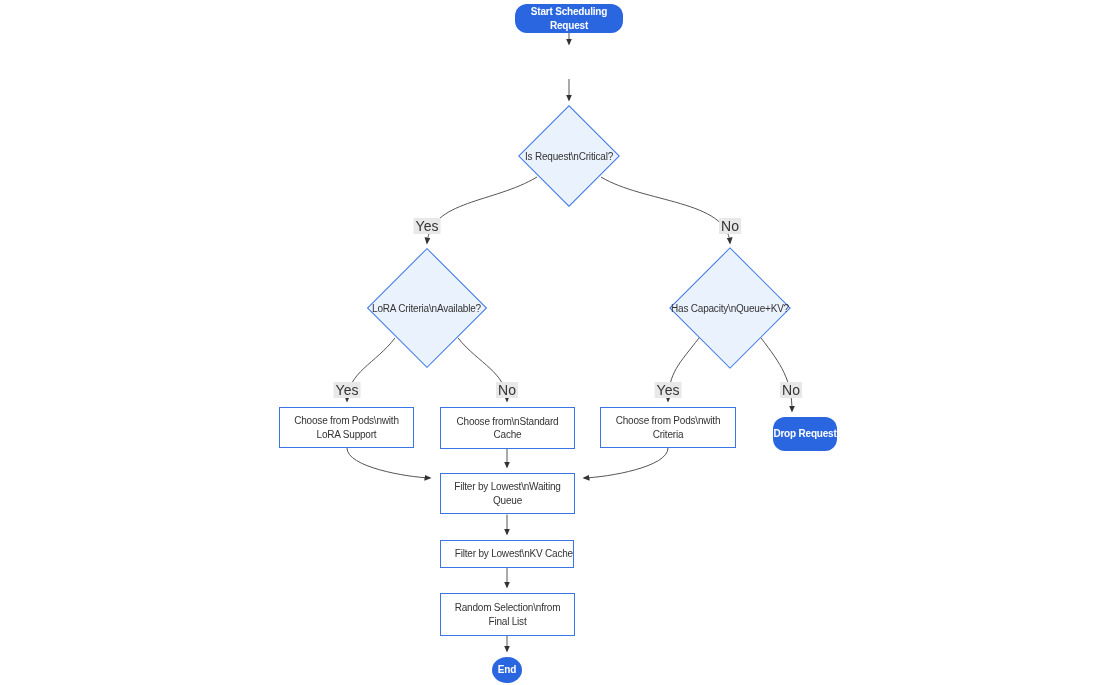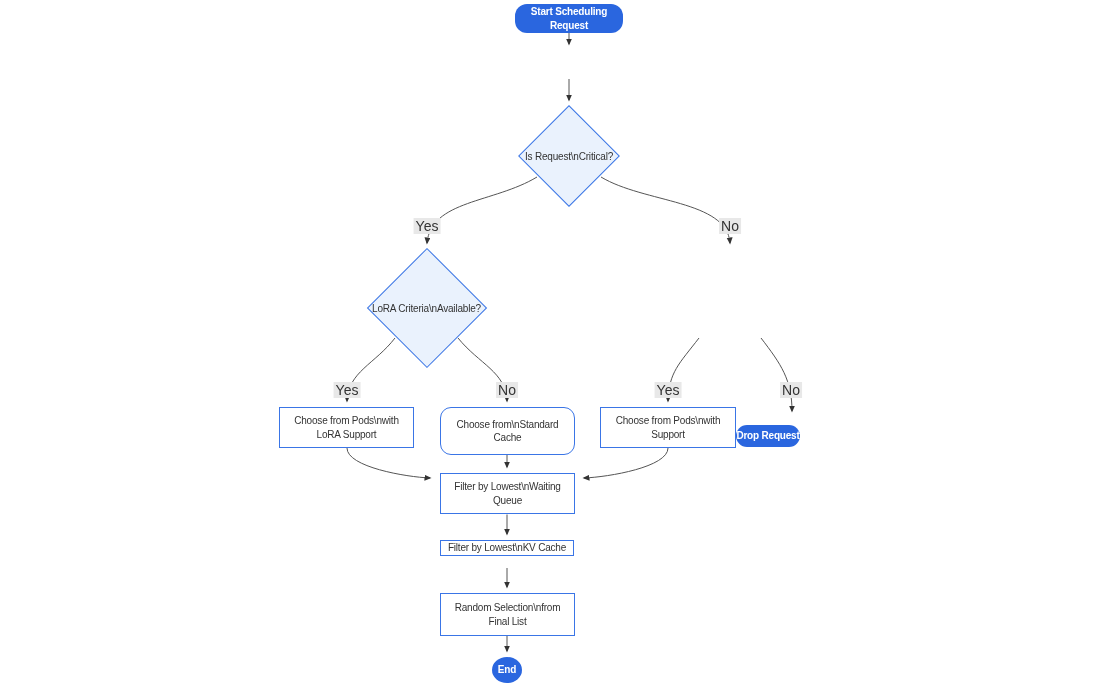--- a/index.html
+++ b/index.html
@@ -79,46 +79,50 @@
   <div class="diamond-wrap" style="left:365px;top:248px;width:123px;height:120px;">
     <div class="diamond-shape" style="width:85px;height:85px;"></div>
     <div class="diamond-label">LoRA Criteria\nAvailable?</div>
   </div>
 
   <div class="diamond-wrap" style="left:518px;top:105px;width:102px;height:102px;">
     <div class="diamond-shape" style="width:72px;height:72px;"></div>
     <div class="diamond-label">Is Request\nCritical?</div>
   </div>
 
+  <div class="diamond-wrap" style="left:668px;top:248px;width:124px;height:120px;">
+    <div class="diamond-shape" style="width:86px;height:86px;"></div>
+    <div class="diamond-label">Has Capacity\nQueue+KV?</div>
+  </div>
 
   <div class="node rect" style="left:279px;top:407px;width:135px;height:41px;">
     <span class="nl">Choose from Pods\nwith</span>
     <span class="nl">LoRA Support</span>
   </div>
 
-  <div class="node rect" style="left:440px;top:407px;width:135px;height:48px;border-radius:11px;">
+  <div class="node rect" style="left:440px;top:407px;width:135px;height:42px;">
     <span class="nl">Choose from\nStandard</span>
     <span class="nl">Cache</span>
   </div>
 
   <div class="node rect" style="left:600px;top:407px;width:136px;height:41px;">
     <span class="nl">Choose from Pods\nwith</span>
-    <span class="nl">Support</span>
+    <span class="nl">Criteria</span>
   </div>
 
-  <div class="node pill" style="left:736px;top:417px;width:64px;height:22px;margin-top:8px;">
+  <div class="node pill" style="left:773px;top:417px;width:64px;height:34px;">
     <span class="nl">Drop Request</span>
   </div>
 
   <div class="node rect" style="left:440px;top:473px;width:135px;height:41px;">
     <span class="nl">Filter by Lowest\nWaiting</span>
     <span class="nl">Queue</span>
   </div>
 
-  <div class="node rect" style="left:440px;top:540px;width:134px;height:16px;">
+  <div class="node rect" style="left:440px;top:540px;width:134px;height:28px;align-items:flex-end;">
     <span class="nl">Filter by Lowest\nKV Cache</span>
   </div>
 
   <div class="node rect" style="left:440px;top:593px;width:135px;height:43px;">
     <span class="nl">Random Selection\nfrom</span>
     <span class="nl">Final List</span>
   </div>
 
   <div class="node ellipse" style="left:492px;top:657px;width:30px;height:26px;">
     <span class="nl">End</span>

